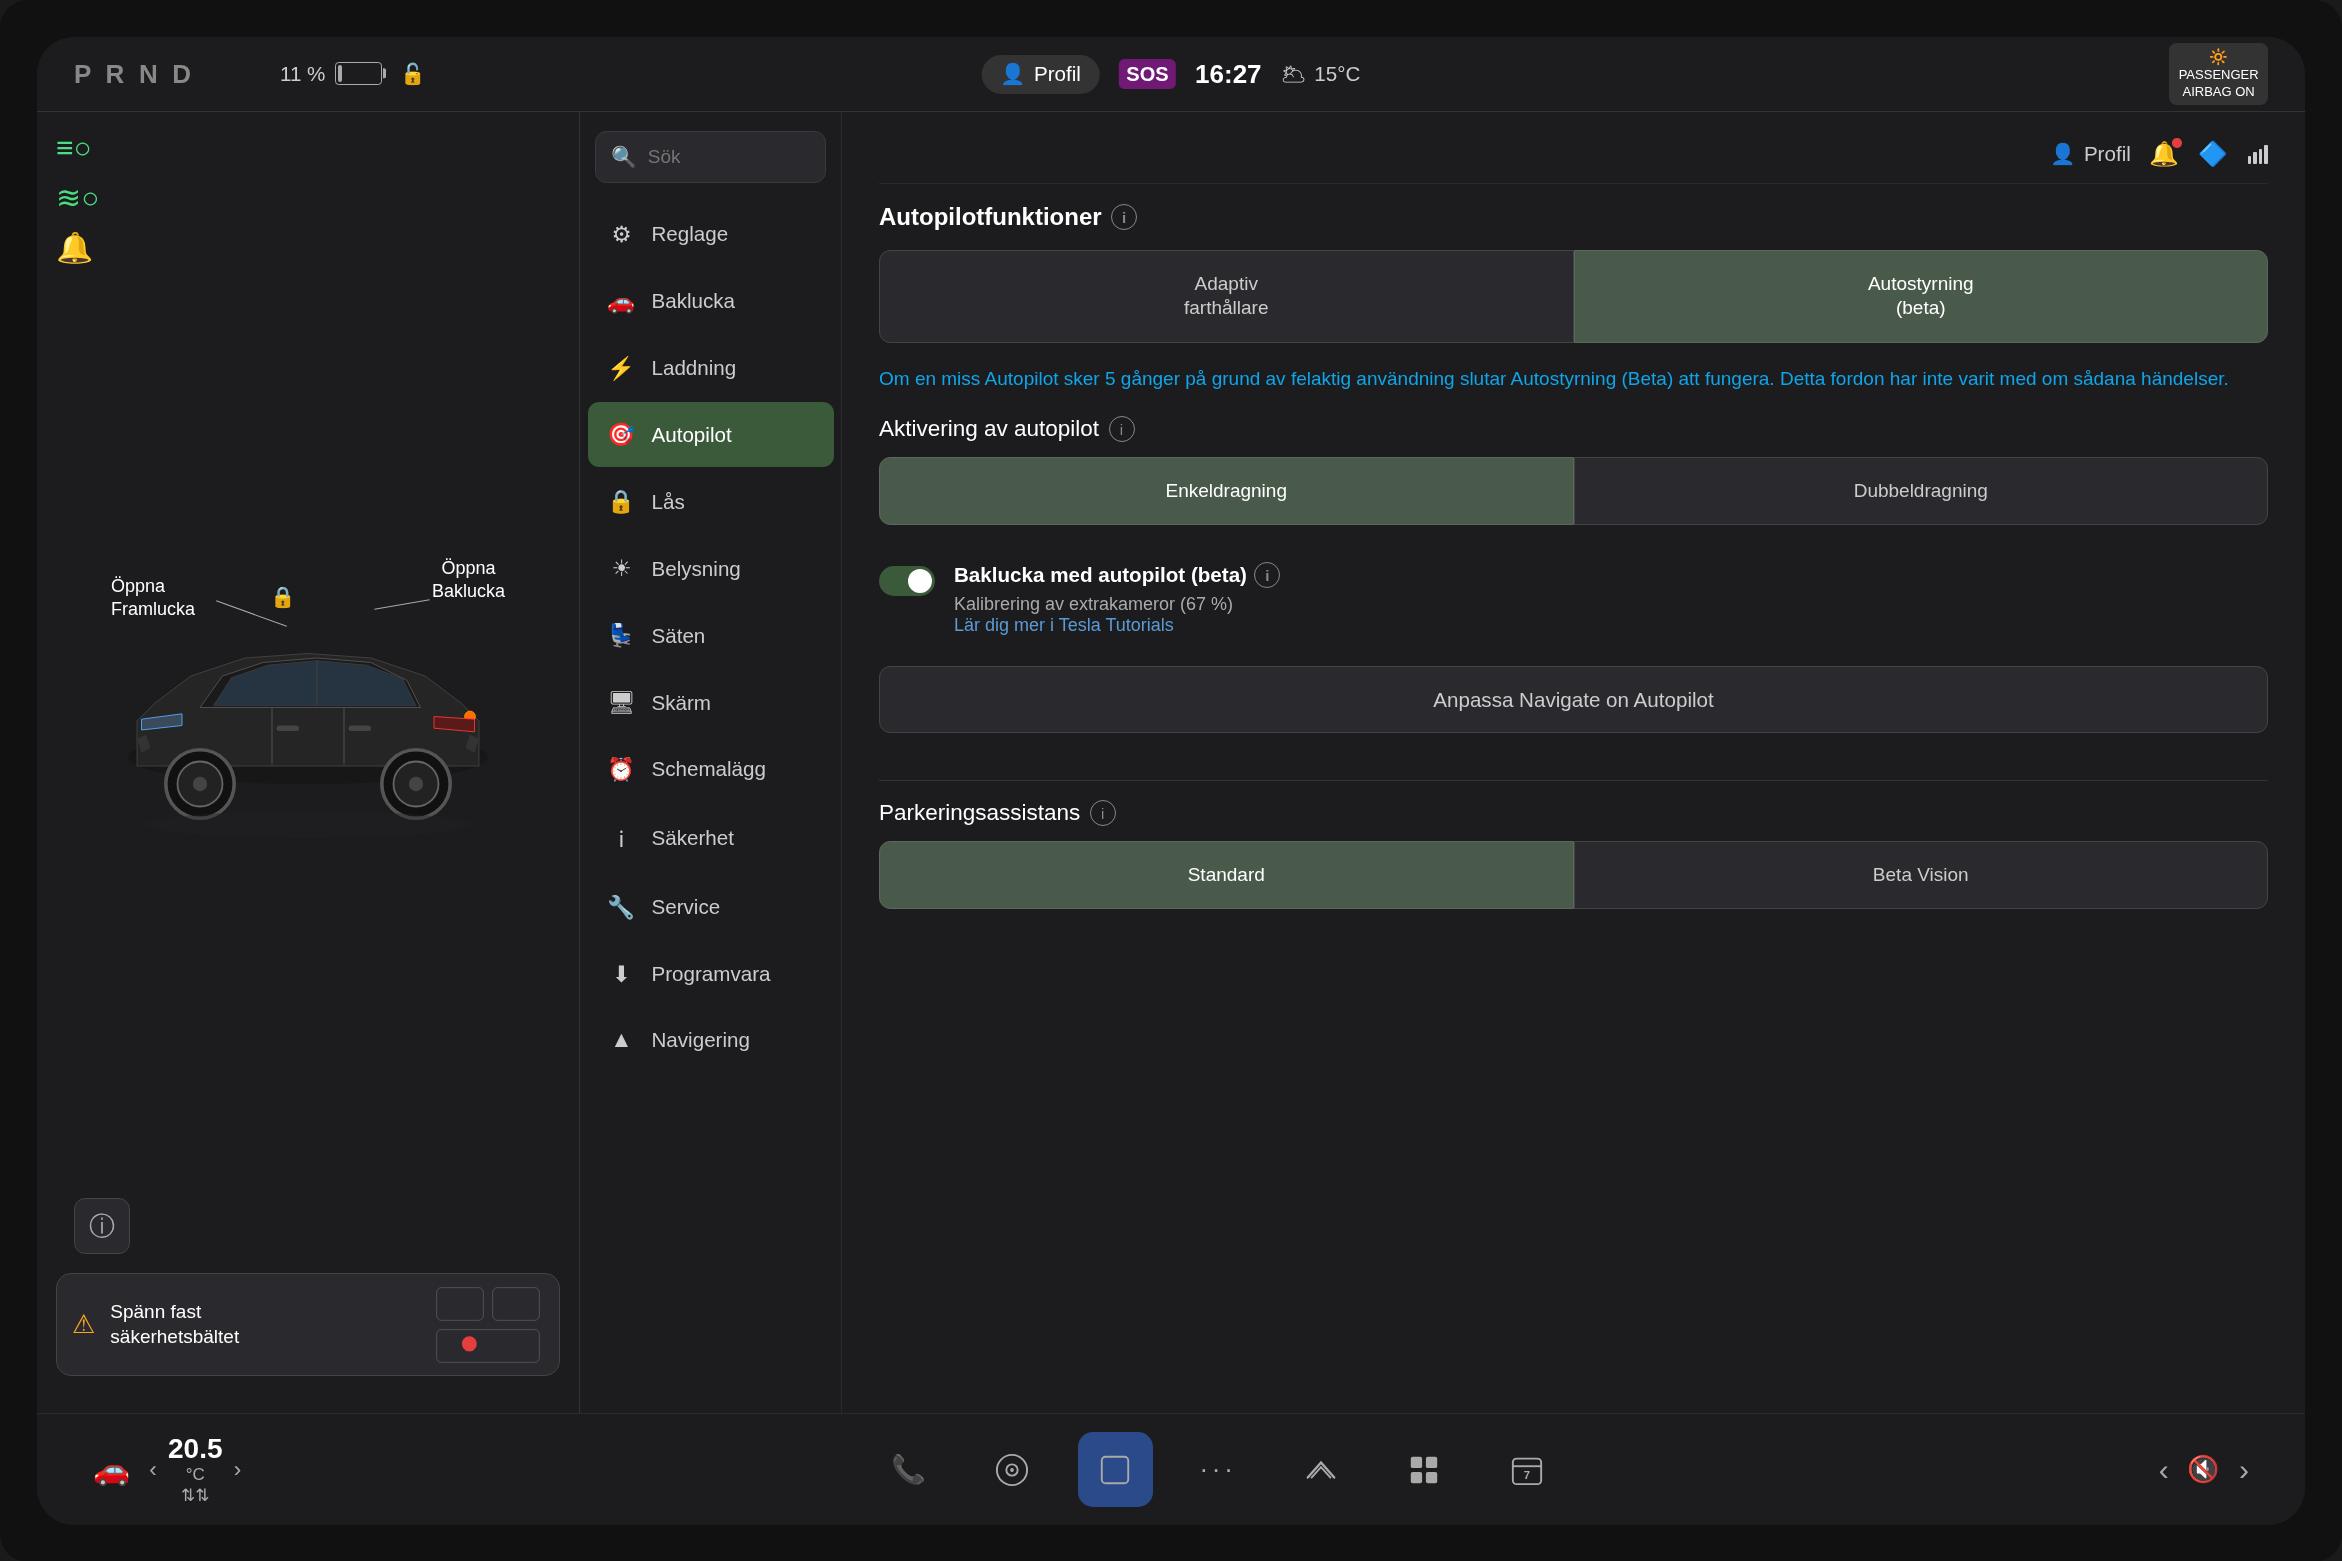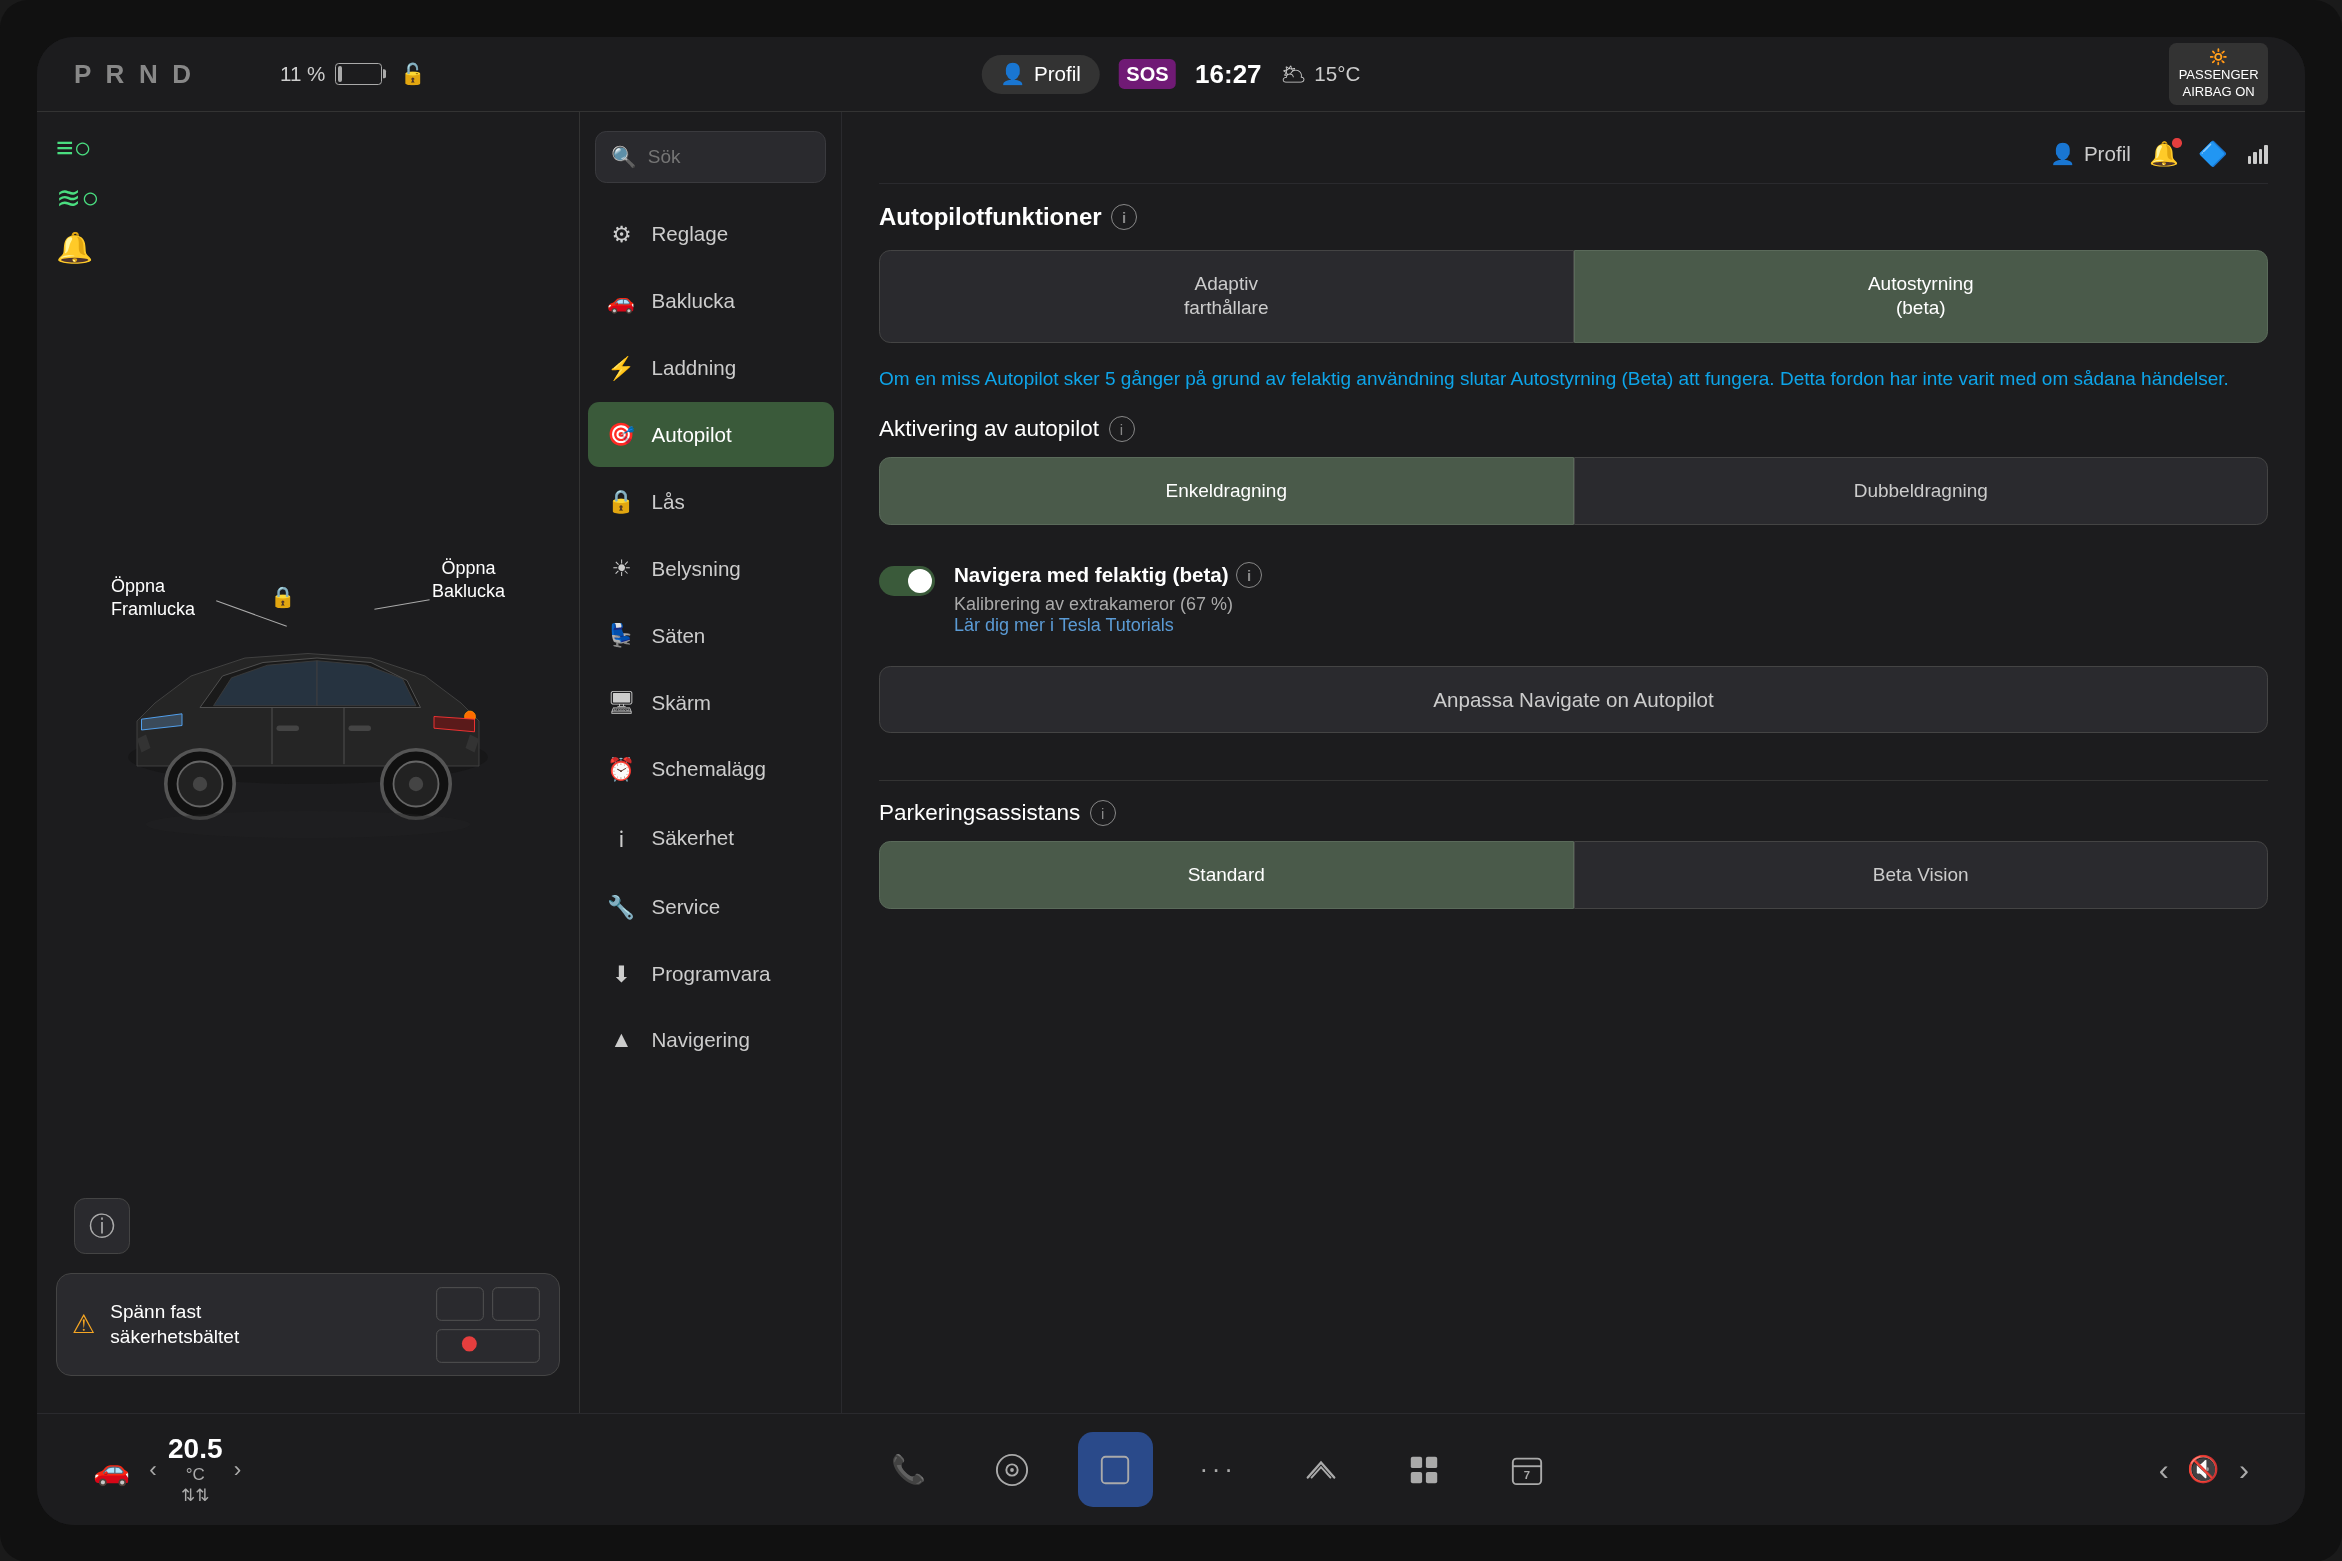--- a/index.html
+++ b/index.html
@@ -48,21 +48,20 @@
     .prnd {
       font-size: 26px;
       font-weight: bold;
       color: #aaa;
       letter-spacing: 3.7px;
       width: 187px;
     }
 
     .battery-info {
       display: flex;
-      align-items: center;
       gap: 9.4px;
       font-size: 20.6px;
       color: #ccc;
       margin-left: 19px;
     }
 
     .battery-icon {
       width: 47px;
       height: 22.5px;
       border: 1.9px solid #aaa;
@@ -839,21 +838,21 @@
         <div class="button-group">
           <button class="btn-option active" style="font-size:19px;">Enkeldragning</button>
           <button class="btn-option" style="font-size:19px;">Dubbeldragning</button>
         </div>
 
         
         <div class="toggle-row">
           <div class="toggle-switch on"></div>
           <div class="toggle-info">
             <div class="toggle-label">
-              <span>Navigera med felaktig (beta)</span>
+              <span>Baklucka med autopilot (beta)</span>
               <div class="info-circle">i</div>
             </div>
             <div class="toggle-sublabel">Kalibrering av extrakameror (67 %)</div>
             <div class="toggle-sublabel">
               <span class="link-text">Lär dig mer i Tesla Tutorials</span>
             </div>
           </div>
         </div>
 
         

